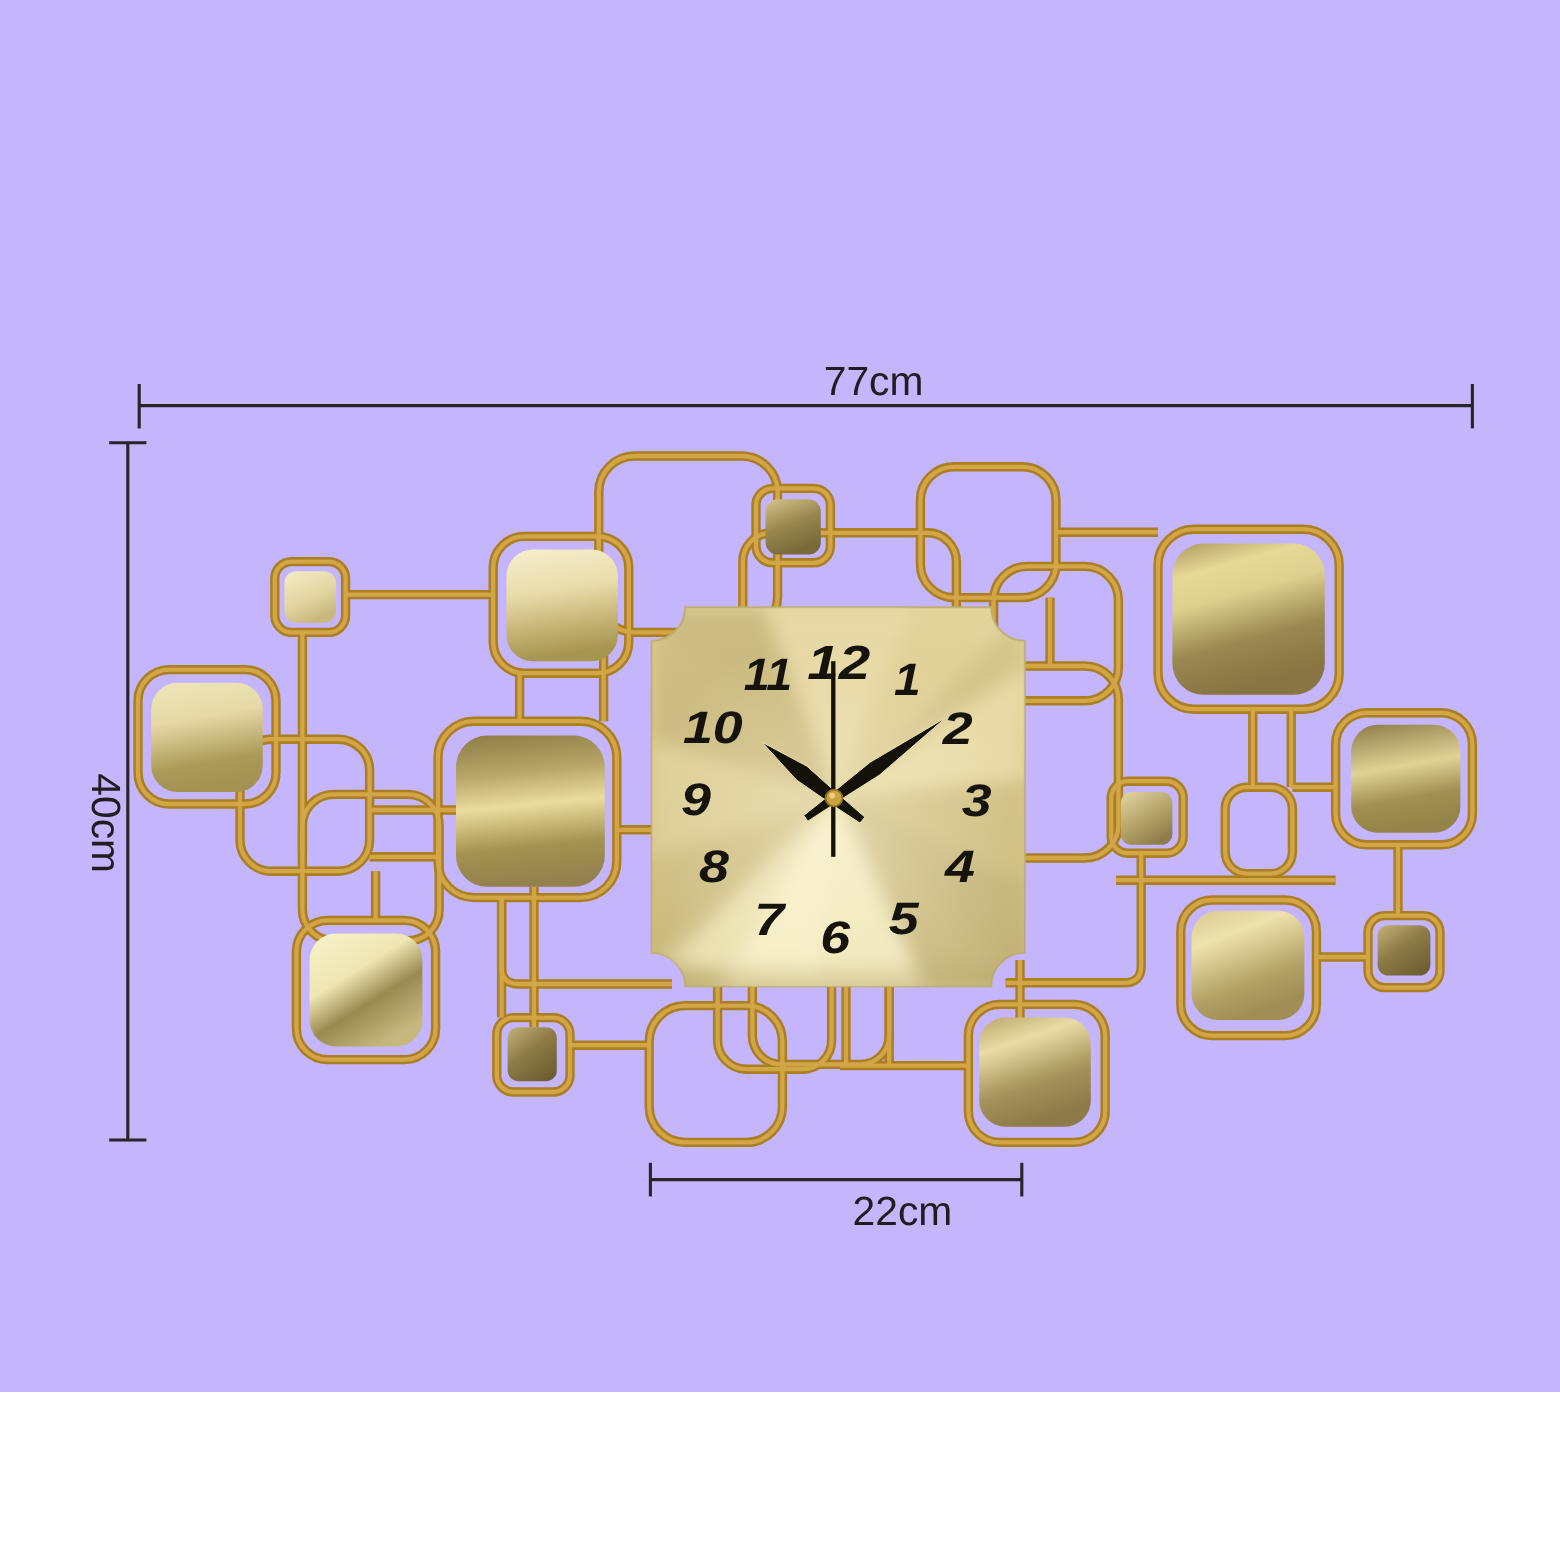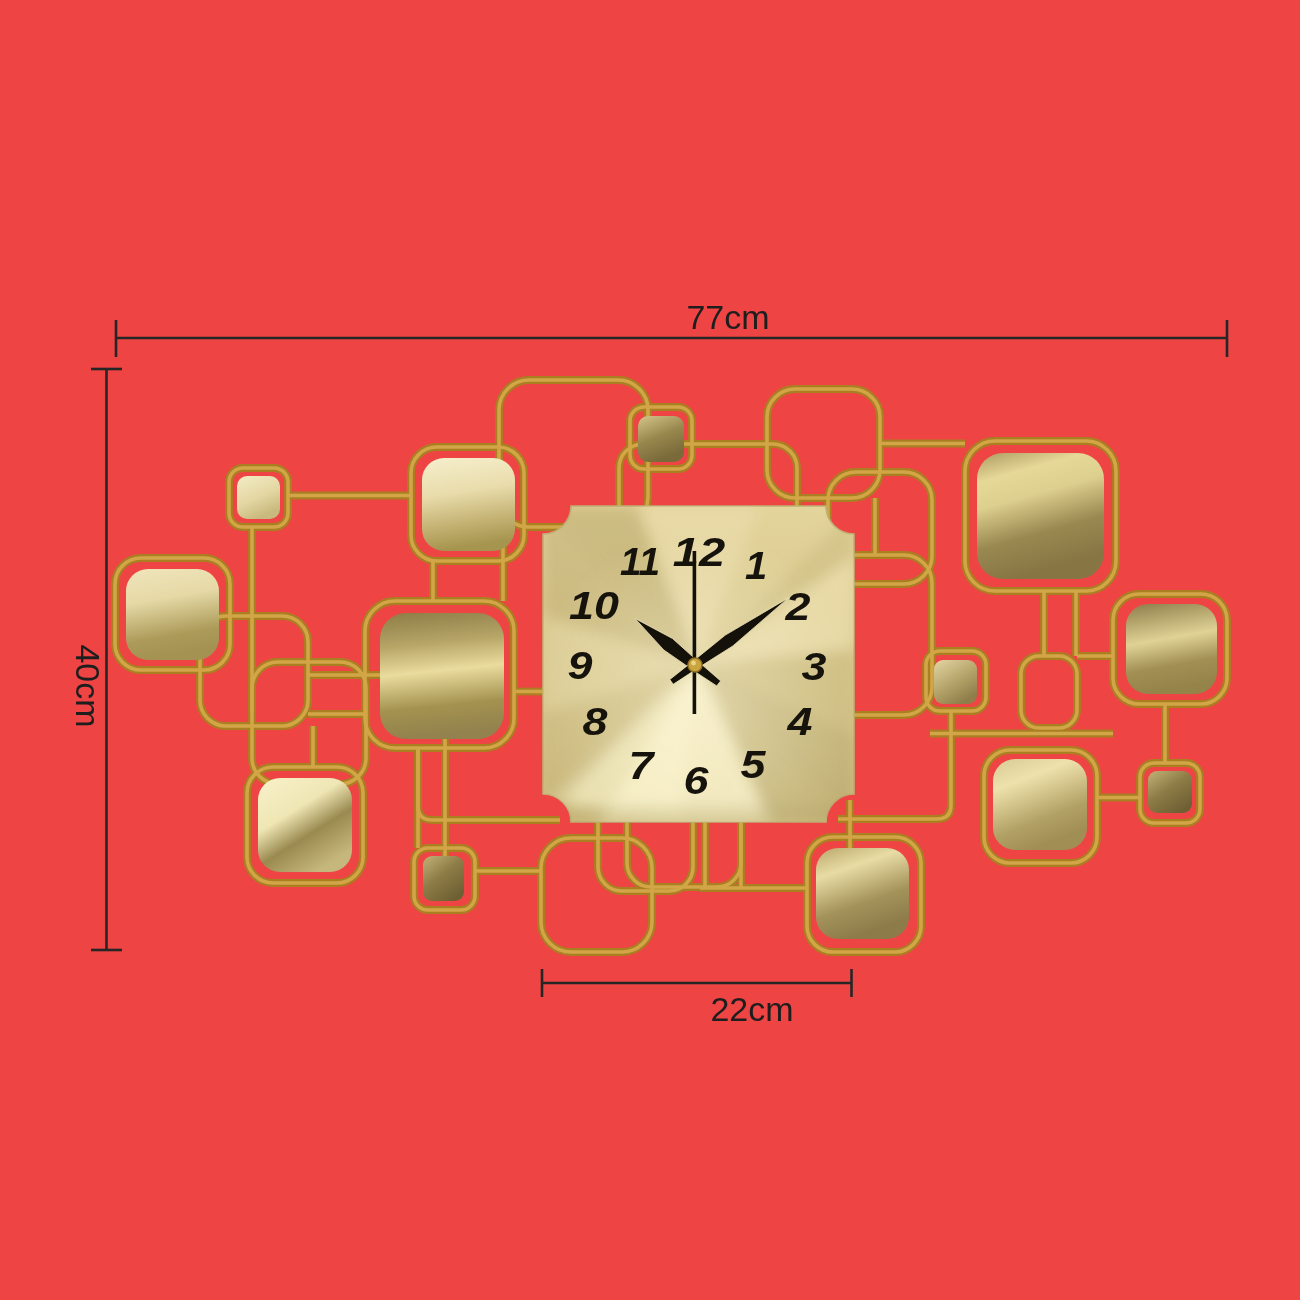--- a/index.html
+++ b/index.html
@@ -1,16 +1,16 @@
 <!DOCTYPE html>
 <html><head>
 <meta charset="utf-8">
 <style>
   html,body{margin:0;padding:0;background:#ffffff;}
-  .stage{position:relative;width:1300px;height:1300px;background:#ef4444;overflow:hidden;
+  .stage{position:relative;width:1300px;height:1160px;background:#c4b5fd;overflow:hidden;
          font-family:"Liberation Sans", sans-serif;}
   svg{position:absolute;left:0;top:0;}
   .w  {fill:none;stroke:#aa7f22;stroke-width:7.8;}
   .wi {fill:none;stroke:#d2a647;stroke-width:3.6;}
   .dim{stroke:#262626;stroke-width:2.6;fill:none;}
   .lbl{font-family:"Liberation Sans", sans-serif;font-size:34px;fill:#1e1e1e;}
   .num{font-family:"Liberation Sans", sans-serif;font-weight:bold;font-style:italic;fill:#16130c;}
 </style>
 </head>
 <body>

